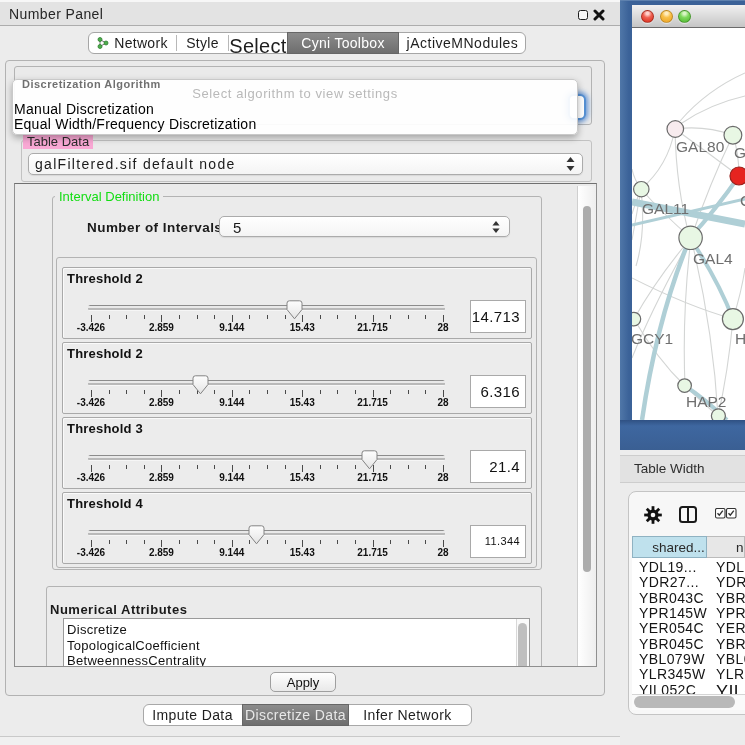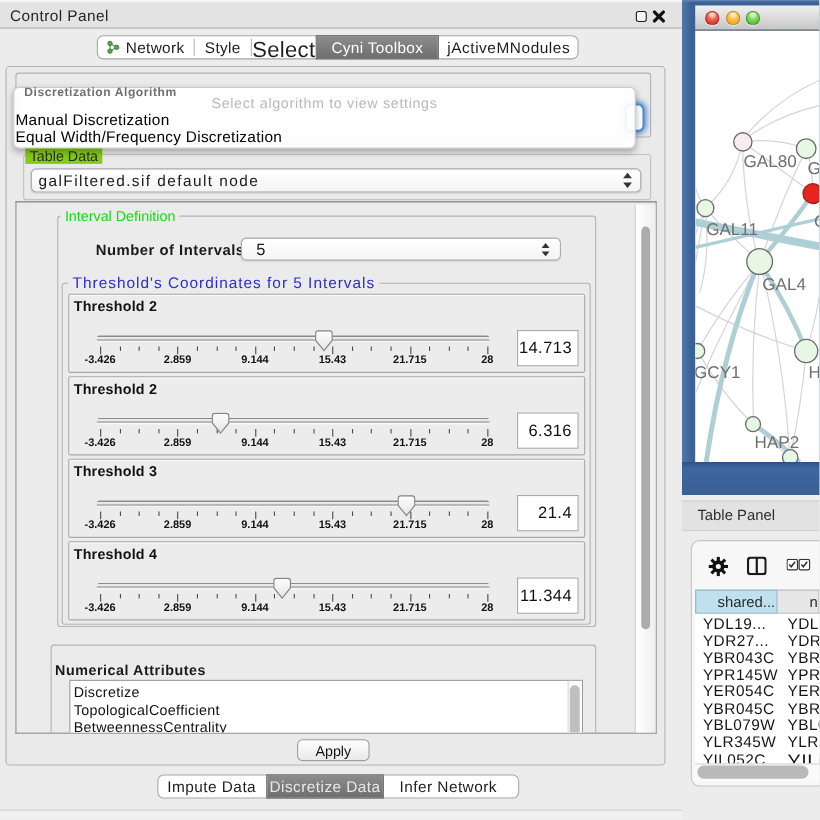--- a/index.html
+++ b/index.html
@@ -8,21 +8,21 @@
 .grp{position:absolute;border:1px solid #B3B3B3;border-radius:3px;}
 .gtitle{position:absolute;background:#EBEBEB;padding:0 4px;white-space:nowrap;}
 .combo{position:absolute;background:linear-gradient(#FFFFFF,#F4F4F4);border:1px solid #ABABAB;border-radius:5px;box-shadow:0 1px 1px rgba(0,0,0,0.08);}
 .cbtext{position:absolute;color:#1A1A1A;white-space:nowrap;}
 .nw{white-space:nowrap;}
 </style></head>
 <body>
 <div class="abs" style="left:0;top:0;width:620px;height:737px;background:#ECECEC;"></div>
 <div class="abs" style="left:0;top:0;width:620px;height:2px;background:#F7F7F7;"></div>
 <div class="abs" style="left:0;top:2px;width:620px;height:24px;background:#E3E3E3;border-bottom:1px solid #ADADAD;"></div>
-<div class="abs nw" style="left:9px;top:6px;font-size:14px;letter-spacing:0.4px;color:#262626;">Control Panel</div>
+<div class="abs nw" style="left:9px;top:6px;font-size:14px;letter-spacing:0.4px;color:#262626;">Number Panel</div>
 <div class="abs" style="left:578px;top:10px;width:10px;height:10px;border:1.6px solid #1C1C1C;border-radius:2.5px;background:#F5F5F5;"></div>
 <svg class="abs" style="left:593px;top:9px;" width="12" height="12" viewBox="0 0 12 12">
 <path d="M2 2 L10 10 M10 2 L2 10" stroke="#111" stroke-width="3" stroke-linecap="round"></path>
   </svg>
 <div class="abs" style="left:0;top:736px;width:620px;height:1px;background:#C9C9C9;"></div>
 <div class="abs" style="left:0;top:737px;width:620px;height:8px;background:#F0F0F0;"></div>
 <div class="abs" style="left:88px;top:32px;width:438px;height:22px;background:#FFFFFF;border:1px solid #A6A6A6;border-radius:6px;"></div>
 <div class="abs" style="left:287px;top:32px;width:112px;height:22px;background:linear-gradient(#8C8C8C,#6E6E6E);border:1px solid #666;"></div>
 <div class="abs" style="left:176px;top:35px;width:1px;height:16px;background:#B8B8B8;"></div>
 <div class="abs" style="left:228px;top:35px;width:1px;height:16px;background:#B8B8B8;"></div>
@@ -34,39 +34,38 @@
   </svg>
 <div class="abs" style="left:111px;top:35px;width:60px;font-size:14px;letter-spacing:0.3px;color:#1E1E1E;text-align:center;">Network</div>
 <div class="abs" style="left:177px;top:35px;width:51px;font-size:14px;letter-spacing:0.3px;color:#1E1E1E;text-align:center;">Style</div>
 <div class="abs" style="left:229px;top:35px;width:58px;font-size:20px;letter-spacing:0.3px;color:#1E1E1E;text-align:center;">Select</div>
 <div class="abs" style="left:287px;top:35px;width:112px;font-size:14px;letter-spacing:0.3px;color:#FFFFFF;text-align:center;">Cyni Toolbox</div>
 <div class="abs" style="left:399px;top:35px;width:127px;font-size:14px;letter-spacing:0.5px;color:#1E1E1E;text-align:center;">jActiveMNodules</div>
 <div class="abs" style="left:5px;top:60px;width:600px;height:636px;background:#EAEAEA;border:1px solid #B2B2B2;border-radius:4px;"></div>
 <div class="grp" style="left:14px;top:66px;width:578px;height:59px;"></div>
 <div class="abs" style="left:568px;top:94px;width:18px;height:26px;background:#FFFFFF;border:2.5px solid #5590D2;border-radius:6px;box-shadow:0 0 5px 2px rgba(70,130,210,0.8);"></div>
 <div class="grp" style="left:21px;top:140px;width:571px;height:42px;border-color:#C2C2C2;"></div>
-<div class="gtitle" style="left:23px;top:134px;font-size:13px;color:#2A2A2A;background:#84cc16;text-align:center;">Table Data</div>
+<div class="gtitle" style="left:23px;top:134px;font-size:13px;color:#2A2A2A;background:#f9a8d4;text-align:center;">Table Data</div>
 <div class="combo" style="left:28px;top:153px;width:555px;height:22px;"></div>
 <div class="cbtext" style="left:35px;top:156px;font-size:14px;letter-spacing:1.3px;">galFiltered.sif default node</div>
 <svg class="abs" style="left:566px;top:157px;" width="9" height="14" viewBox="0 0 9 14">
 <path d="M4.5 0 L8.5 5 L0.5 5 Z" fill="#333"></path>
     <path d="M0.5 9 L8.5 9 L4.5 14 Z" fill="#333"></path>
   </svg>
 <div class="abs" style="left:14px;top:183px;width:583px;height:484px;background:#EBEBEB;border:1px solid #8F8F8F;border-top-color:#707070;overflow:hidden;">
 <div class="grp" style="left:37px;top:12px;width:490px;height:374px;"></div>
 <div class="gtitle" style="left:40px;top:5px;font-size:13px;color:#12DD12;">Interval Definition</div>
 <div class="abs nw" style="left:72px;top:36px;font-size:13.5px;letter-spacing:0.45px;font-weight:bold;color:#1A1A1A;">Number of Intervals</div>
 <div class="combo" style="left:204px;top:32px;width:291px;height:21px;"></div>
 <div class="cbtext" style="left:218px;top:35px;font-size:15px;">5</div>
 <svg class="abs" style="left:477px;top:37px;" width="8" height="12" viewBox="0 0 8 12">
 <path d="M4 0 L7.6 4.4 L0.4 4.4 Z" fill="#333"></path>
       <path d="M0.4 7.6 L7.6 7.6 L4 12 Z" fill="#333"></path>
     </svg>
 <div class="grp" style="left:41px;top:73px;width:481px;height:311px;"></div>
-<div class="gtitle" style="left:47px;top:65px;font-size:14px;letter-spacing:0.9px;color:#2B2BD0;">Threshold's Coordinates for 5 Intervals</div>
 <div class="abs" style="left:47px;top:83px;width:470px;height:72px;background:#ECECEC;border:1px solid #A9A9A9;border-radius:2px;box-shadow:inset 1px 1px 0 rgba(255,255,255,0.75);"></div>
 <div class="abs nw" style="left:52px;top:87px;font-size:13px;letter-spacing:0.2px;font-weight:bold;color:#111;">Threshold 2</div>
 <div class="abs" style="left:73px;top:121px;width:357px;height:6px;border-radius:2.5px;background:linear-gradient(#8C8C8C 0 1px,#E9E9E9 1px 3px,#B9B9B9 3px 5px,#F6F6F6 5px 6px);"></div>
 <div class="abs" style="left:76.0px;top:131px;width:1px;height:6.5px;background:#4A4A4A;"></div>
 <div class="abs" style="left:93.6px;top:131px;width:1px;height:4px;background:#4A4A4A;"></div>
 <div class="abs" style="left:111.2px;top:131px;width:1px;height:4px;background:#4A4A4A;"></div>
 <div class="abs" style="left:128.8px;top:131px;width:1px;height:4px;background:#4A4A4A;"></div>
 <div class="abs" style="left:146.4px;top:131px;width:1px;height:6.5px;background:#4A4A4A;"></div>
 <div class="abs" style="left:164.0px;top:131px;width:1px;height:4px;background:#4A4A4A;"></div>
 <div class="abs" style="left:181.6px;top:131px;width:1px;height:4px;background:#4A4A4A;"></div>
@@ -220,21 +219,21 @@
 <defs>
         <linearGradient id="th4" x1="0" y1="0" x2="0" y2="1">
           <stop offset="0" stop-color="#FDFDFD"></stop>
           <stop offset="0.55" stop-color="#F0F0F0"></stop>
           <stop offset="1" stop-color="#E2E2E2"></stop>
         </linearGradient>
       </defs>
 <path d="M1 3.2 Q1 0.8 3.4 0.8 L13.6 0.8 Q16 0.8 16 3.2 L16 9.5 L8.5 18.8 L1 9.5 Z" fill="url(#th4)" stroke="#838383" stroke-width="1"></path>
     </svg>
 <div class="abs" style="left:455px;top:341px;width:56px;height:33px;background:#FFFFFF;border:1px solid #A9A9A9;"></div>
-<div class="abs" style="left:455px;top:341px;width:50px;height:33px;font-size:15px;letter-spacing:0.4px;color:#111;text-align:right;line-height:33px;">11.344</div>
+<div class="abs" style="left:455px;top:341px;width:50px;height:33px;font-size:11px;letter-spacing:0.4px;color:#111;text-align:right;line-height:33px;">11.344</div>
 <div class="grp" style="left:31px;top:402px;width:496px;height:110px;"></div>
 <div class="abs nw" style="left:35px;top:418px;font-size:13px;letter-spacing:0.5px;font-weight:bold;color:#1A1A1A;">Numerical Attributes</div>
 <div class="abs" style="left:48px;top:434px;width:467px;height:80px;background:#FFFFFF;border:1px solid #9A9A9A;"></div>
 <div class="abs nw" style="left:52px;top:438.0px;font-size:13px;letter-spacing:0.3px;color:#111;">Discretize</div>
 <div class="abs nw" style="left:52px;top:453.5px;font-size:13px;letter-spacing:0.3px;color:#111;">TopologicalCoefficient</div>
 <div class="abs nw" style="left:52px;top:469.0px;font-size:13px;letter-spacing:0.3px;color:#111;">BetweennessCentrality</div>
 <div class="abs" style="left:501px;top:435px;width:13px;height:79px;background:#FAFAFA;border-left:1px solid #D8D8D8;"></div>
 <div class="abs" style="left:503px;top:439px;width:9px;height:60px;background:#BFBFBF;border-radius:5px;"></div>
 <div class="abs" style="left:562px;top:2px;width:20px;height:481px;background:linear-gradient(90deg,#FFFFFF,#EDEDED);border-left:1px solid #CFCFCF;"></div>
 <div class="abs" style="left:568px;top:22px;width:8px;height:366px;background:#ACACAC;border-radius:5px;"></div>
@@ -304,21 +303,21 @@
 <text x="108" y="178">C</text>
 <text x="61" y="236">GAL4</text>
 <text x="-1" y="316">GCY1</text>
 <text x="103" y="316">H</text>
 <text x="54" y="379">HAP2</text>
 </g>
 </svg>
 </div>
 <div class="abs" style="left:620px;top:450px;width:125px;height:5px;background:#EDEDED;"></div>
 <div class="abs" style="left:620px;top:455px;width:125px;height:28px;background:#E2E2E2;border-top:1px solid #CDCDCD;border-bottom:1px solid #CDCDCD;"></div>
-<div class="abs nw" style="left:634px;top:461px;font-size:13.5px;color:#2E2E2E;">Table Panel</div>
+<div class="abs nw" style="left:634px;top:461px;font-size:13.5px;color:#2E2E2E;">Table Width</div>
 <div class="abs" style="left:620px;top:483px;width:125px;height:262px;background:#ECECEC;"></div>
 <div class="abs" style="left:628px;top:491px;width:130px;height:224px;background:#F7F7F7;border:1px solid #C4C4C4;border-radius:8px;"></div>
 <svg class="abs" style="left:644px;top:506px;" width="18" height="18" viewBox="0 0 18 18">
 <g fill="#111">
 <circle cx="9" cy="9" r="5.6"></circle>
 <g>
 <rect x="7.6" y="0.2" width="2.8" height="4"></rect>
         <rect x="7.6" y="13.8" width="2.8" height="4"></rect>
 <rect x="0.2" y="7.6" width="4" height="2.8"></rect>
         <rect x="13.8" y="7.6" width="4" height="2.8"></rect>

